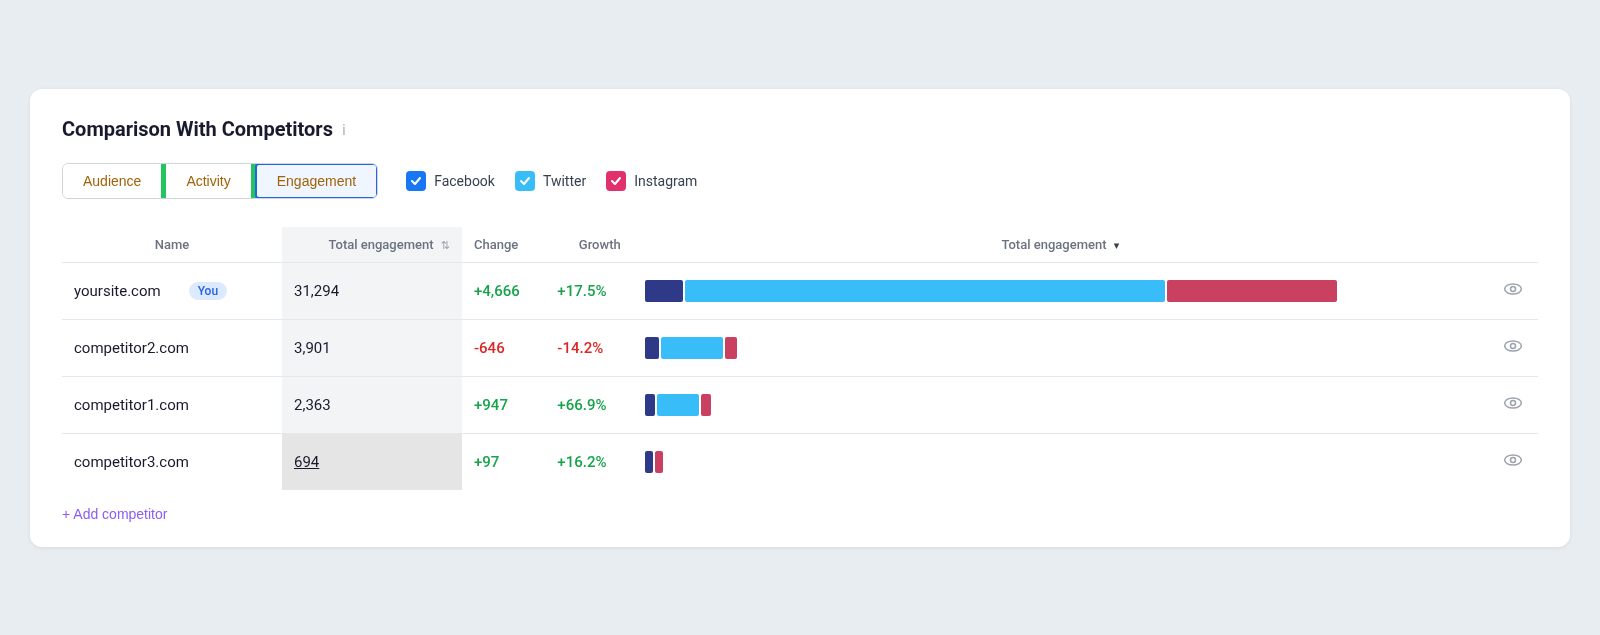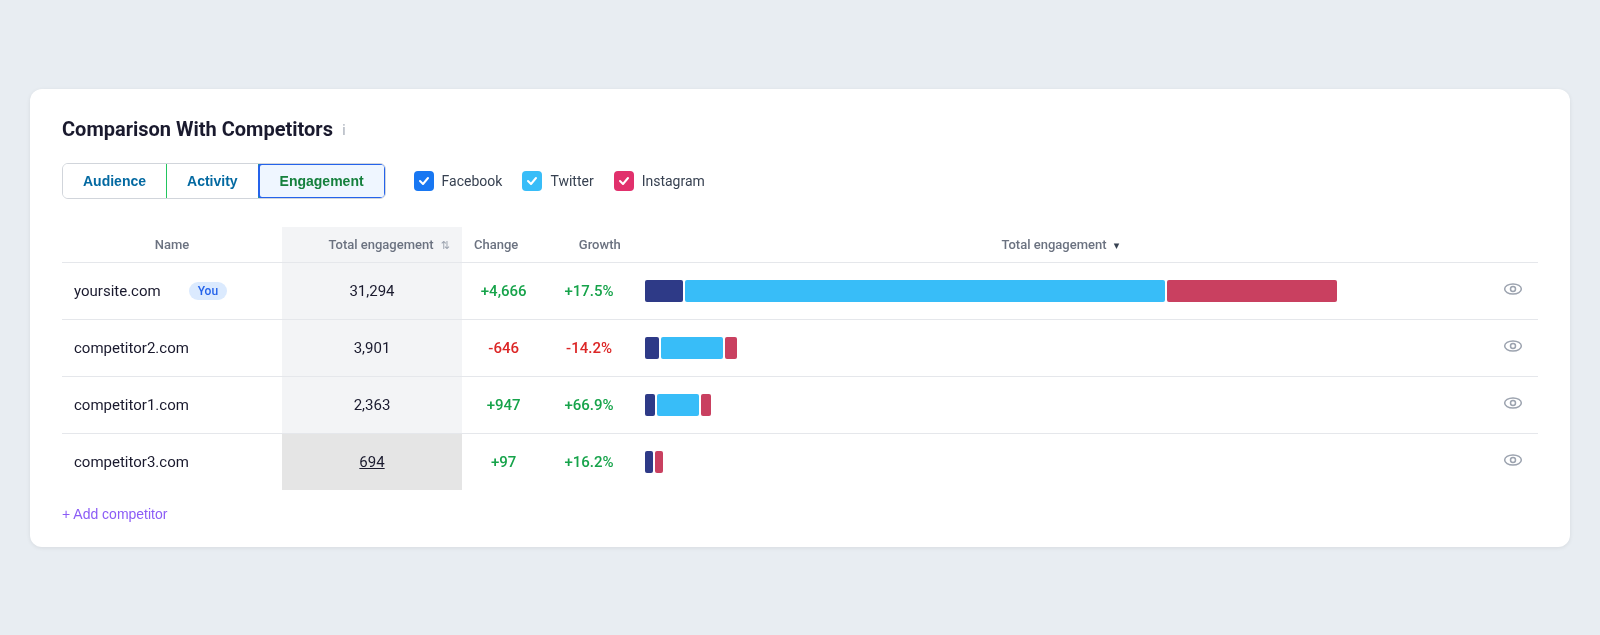--- a/index.html
+++ b/index.html
@@ -46,33 +46,33 @@
     }
     .tab-group {
       display: flex;
       border: 1px solid #d1d5db;
       border-radius: 6px;
       overflow: hidden;
     }
     .tab-btn {
       padding: 8px 20px;
       font-size: 14px;
-      color: #0369a1;
+      color: #a16207;
       background: #fff;
       border: none;
       cursor: pointer;
-      border-right: 1px solid #22c55e;
-      font-weight: 700;
+      border-right: 5px solid #22c55e;
+      font-weight: 400;
     }
     .tab-btn:last-child { border-right: none; }
     .tab-btn.active {
       background: #eff6ff;
-      color: #15803d;
+      color: #a16207;
       border: 2px solid #2563eb;
-      font-weight: 700;
+      font-weight: 400;
       margin: -1px;
       z-index: 1;
       border-radius: 4px;
     }
     .checkboxes {
       display: flex;
       align-items: center;
       gap: 20px;
       margin-left: 16px;
     }
@@ -127,21 +127,21 @@
     }
     .you-badge {
       background: #dbeafe;
       color: #2563eb;
       font-size: 12px;
       padding: 2px 9px;
       border-radius: 20px;
       font-weight: 500;
     }
     .num-cell {
-      text-align: center;
+      text-align: left;
       font-size: 15px;
     }
     .positive { color: #16a34a; font-weight: 500; }
     .negative { color: #dc2626; font-weight: 500; }
     .bar-cell { min-width: 320px; }
     .bar-container {
       display: flex;
       align-items: center;
       gap: 2px;
       height: 22px;

